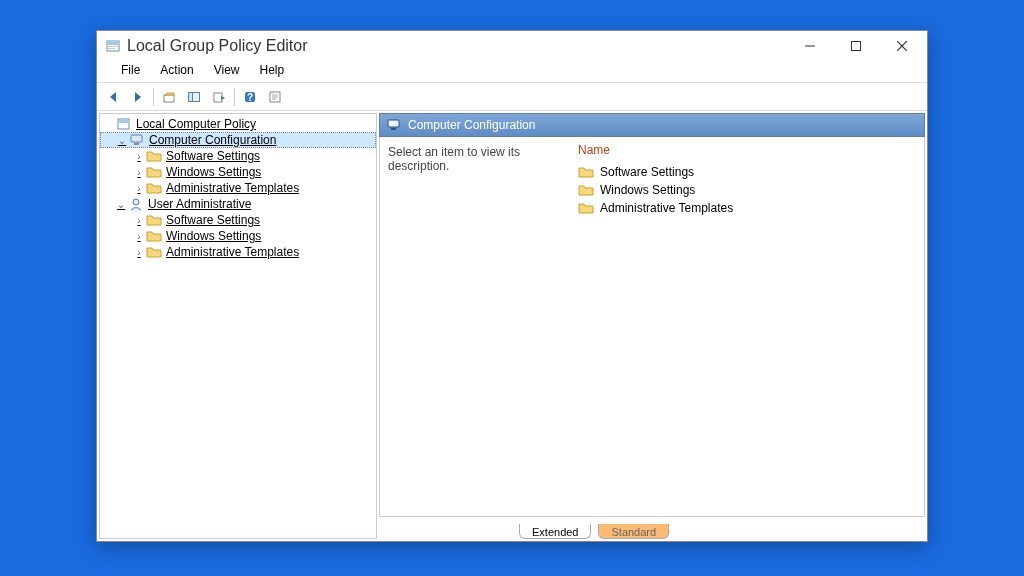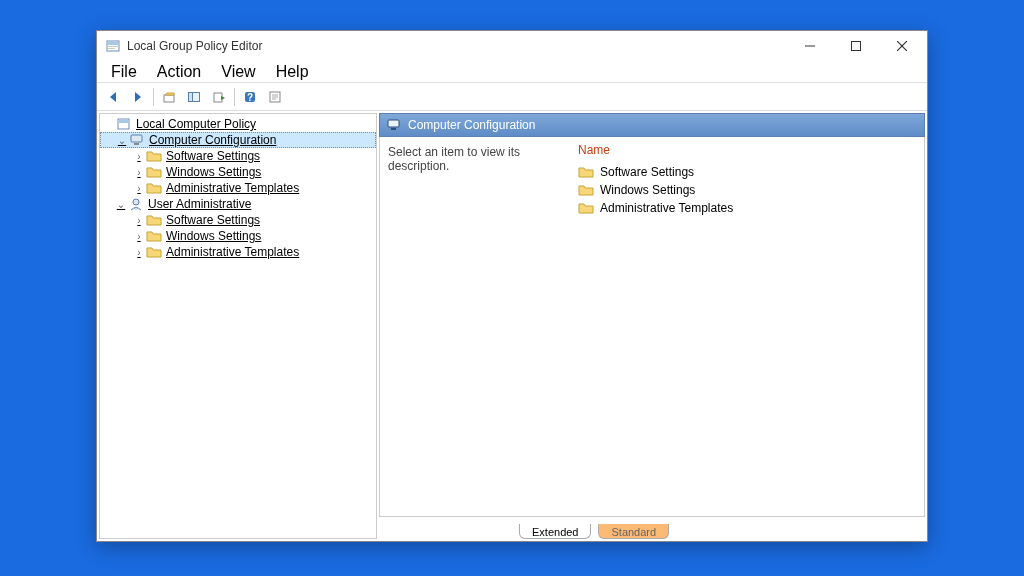--- a/index.html
+++ b/index.html
@@ -1,22 +1,22 @@
 <!DOCTYPE html>
 <html><head>
 <meta charset="utf-8">
 <style>
 * { box-sizing: border-box; margin: 0; padding: 0; font-family: "Segoe UI", Tahoma, sans-serif; }
 body { width: 1024px; height: 576px; background: #1a6be0; overflow: hidden; }
 .window { position: absolute; left: 96px; top: 30px; width: 832px; height: 512px; background: #fff; border: 1px solid #888; display: flex; flex-direction: column; box-shadow: 0 5px 20px rgba(0,0,0,0.3); }
-.titlebar { height: 30px; display: flex; align-items: center; padding: 0 2px 0 8px; font-size: 12px; color: #333; }
+.titlebar { height: 30px; display: flex; align-items: center; padding: 0 2px 0 8px; font-size: 16px; color: #333; }
 .titlebar .icon { width: 16px; height: 16px; margin-right: 6px; }
 .titlebar .title { flex: 1; }
 .winbtn { width: 46px; height: 28px; display: flex; align-items: center; justify-content: center; font-size: 13px; cursor: default; }
-.menubar { height: 22px; display: flex; align-items: flex-start; padding: 0 4px; font-size: 16px; border-bottom: 1px solid #ddd; }
+.menubar { height: 22px; display: flex; align-items: flex-start; padding: 0 14px; font-size: 12px; border-bottom: 1px solid #ddd; }
 .menubar span { padding: 2px 10px; cursor: default; }
 .toolbar { height: 28px; display: flex; align-items: center; padding: 0 4px; border-bottom: 1px solid #ddd; gap: 1px; }
 .tbtn { width: 24px; height: 22px; display: flex; align-items: center; justify-content: center; border: 1px solid transparent; cursor: default; }
 .tsep { width: 1px; height: 18px; background: #ccc; margin: 0 2px; }
 .body { flex: 1; display: flex; min-height: 0; }
 .tree { width: 278px; border: 1px solid #ccc; margin: 2px; padding: 2px 0; font-size: 12px; overflow: auto; background: #fff; }
 .tree-item { display: flex; align-items: center; height: 16px; padding: 1px 0; cursor: default; white-space: nowrap; text-decoration: underline; }
 .tree-item.selected { background: #cce8ff; border: 1px dotted #888; }
 .expander { width: 14px; text-align: center; color: #666; font-size: 10px; user-select: none; }
 .tree-icon { width: 16px; height: 16px; margin-right: 4px; display: inline-flex; align-items: center; justify-content: center; }

